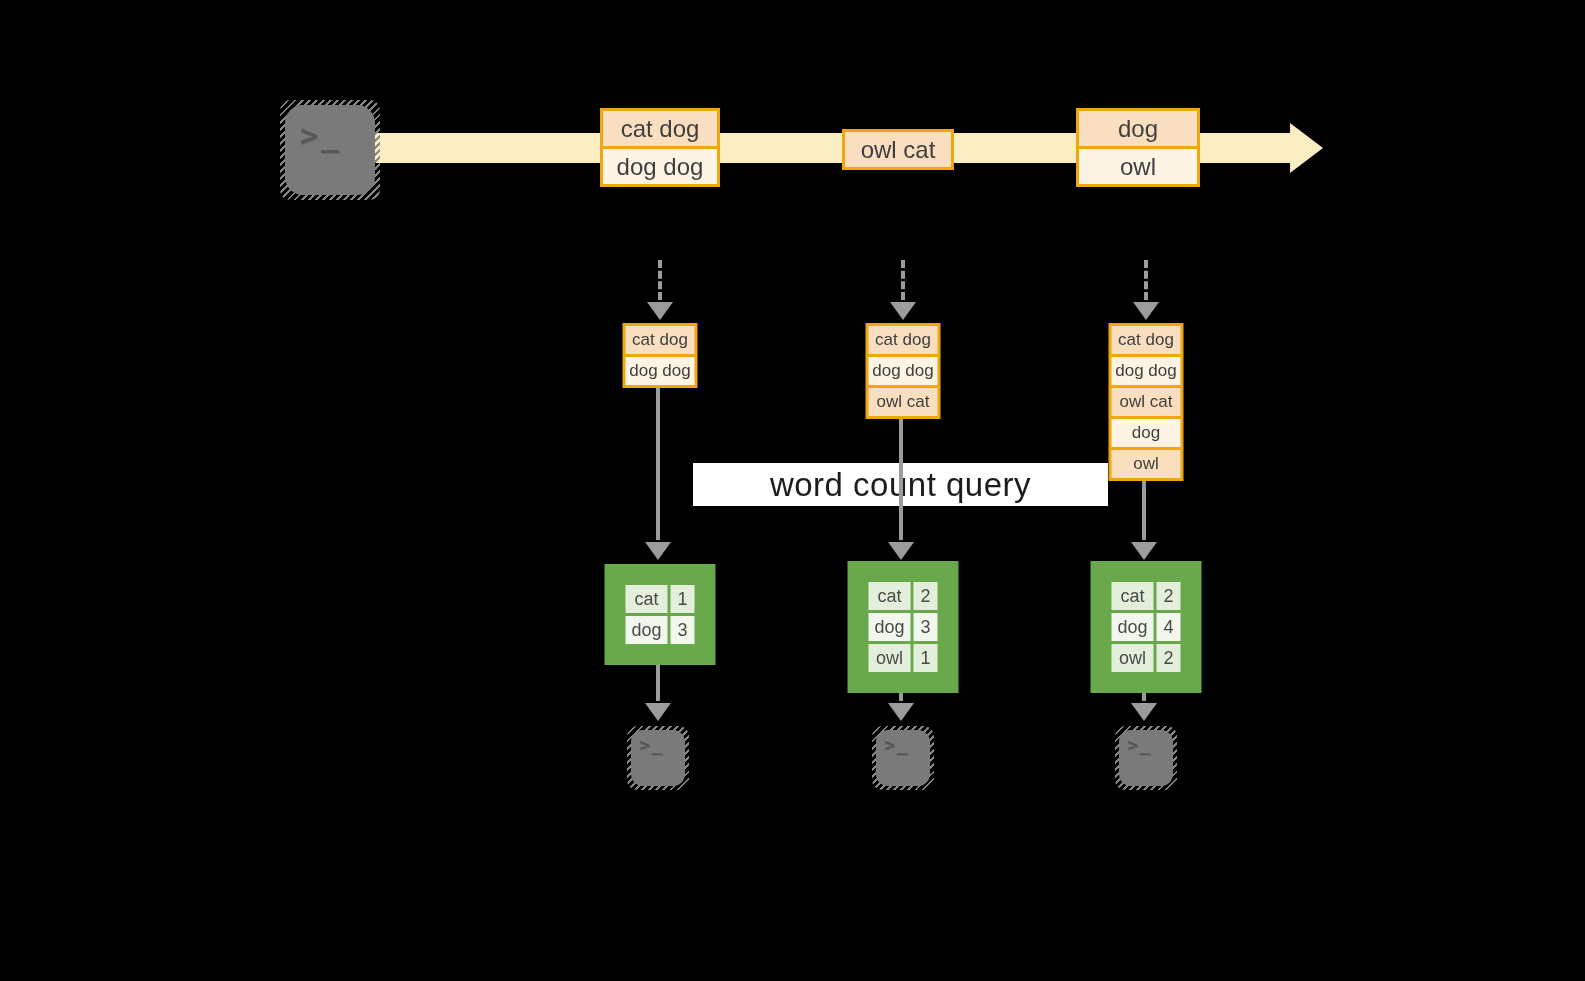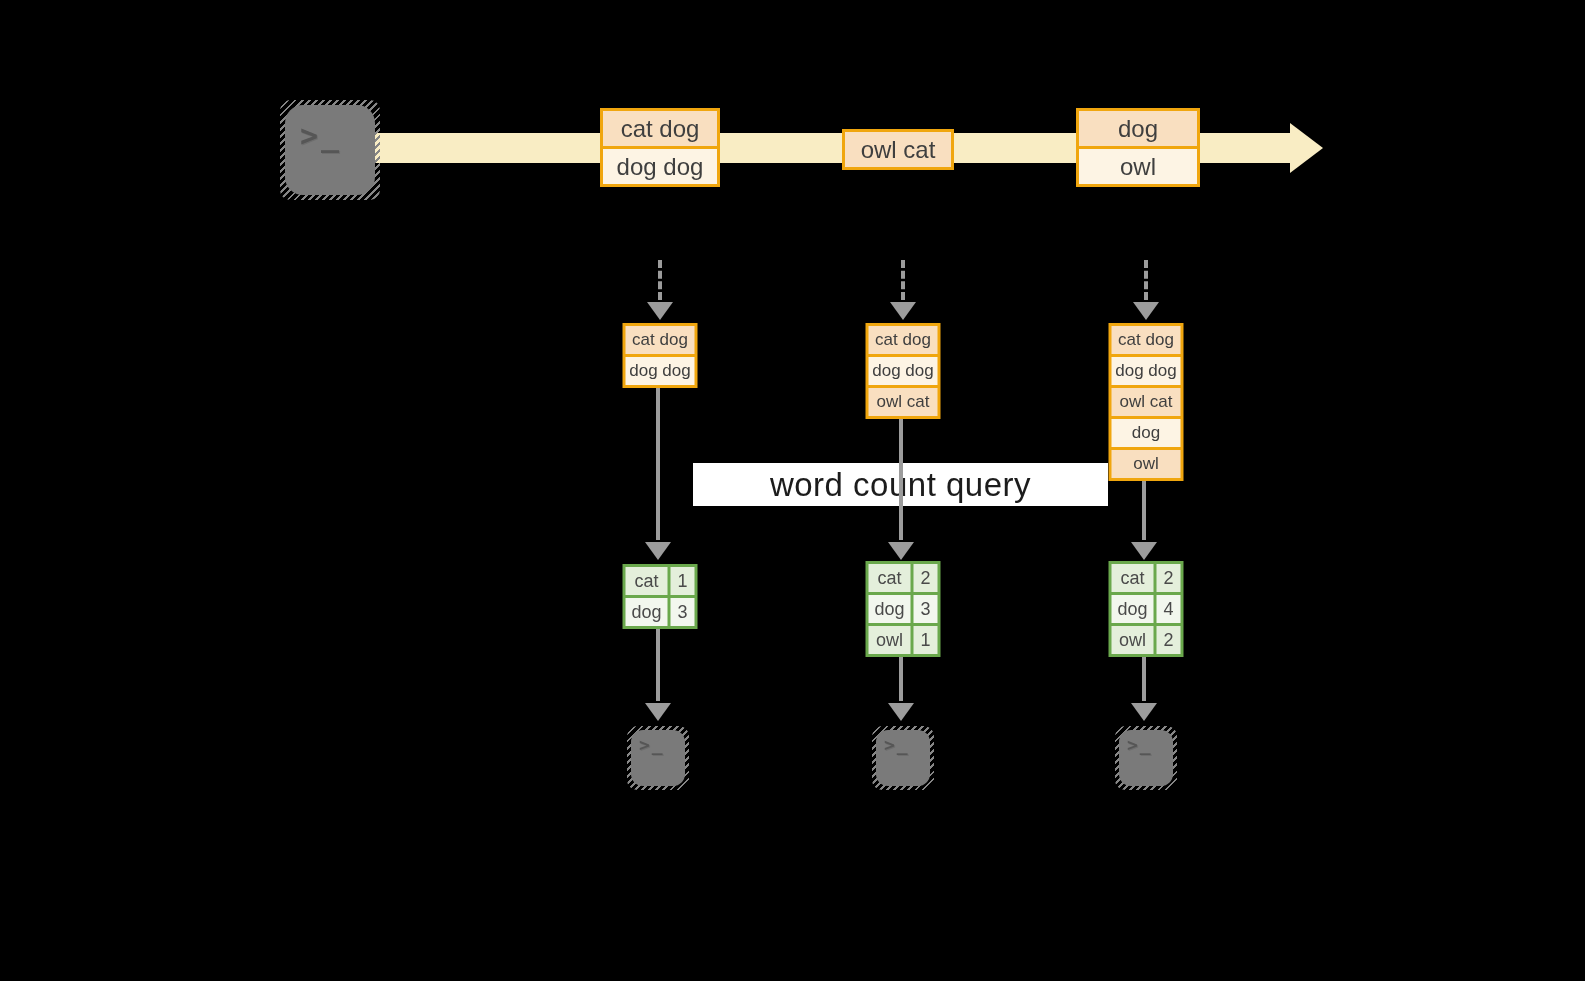--- a/index.html
+++ b/index.html
@@ -47,21 +47,21 @@
   
   .vdash{position:absolute;width:0;border-left:4px dashed var(--gray);z-index:2;}
   .vline{position:absolute;width:4px;background:var(--gray);z-index:2;}
   .ahead{position:absolute;width:0;height:0;z-index:2;
     border-left:13px solid transparent;border-right:13px solid transparent;border-top:18px solid var(--gray);}
   .over-banner{z-index:6;}
   
   .banner{position:absolute;left:693px;top:463px;width:415px;height:43px;background:#ffffff;z-index:5;
     display:flex;align-items:center;justify-content:center;font-size:33px;font-weight:300;color:#1c1c1c;letter-spacing:.5px;}
   
-  .gtable{position:absolute;z-index:3;background:var(--green);padding:3px;display:grid;grid-template-columns:42px 24px;gap:3px;box-sizing:content-box;}
+  .gtable{position:absolute;z-index:3;background:var(--green);padding:21px;display:grid;grid-template-columns:42px 24px;gap:3px;box-sizing:content-box;}
   .gcell{height:28px;display:flex;align-items:center;justify-content:center;font-size:18px;color:#4a4a4a;}
   .gtable .gcell:nth-child(4n+1),.gtable .gcell:nth-child(4n+2){background:var(--green-d);}
   .gtable .gcell:nth-child(4n+3),.gtable .gcell:nth-child(4n){background:var(--green-l);}
   .cx{transform:translateX(-50%);}
 </style>
 </head>
 <body>
 
 <div id="canvas">
 

